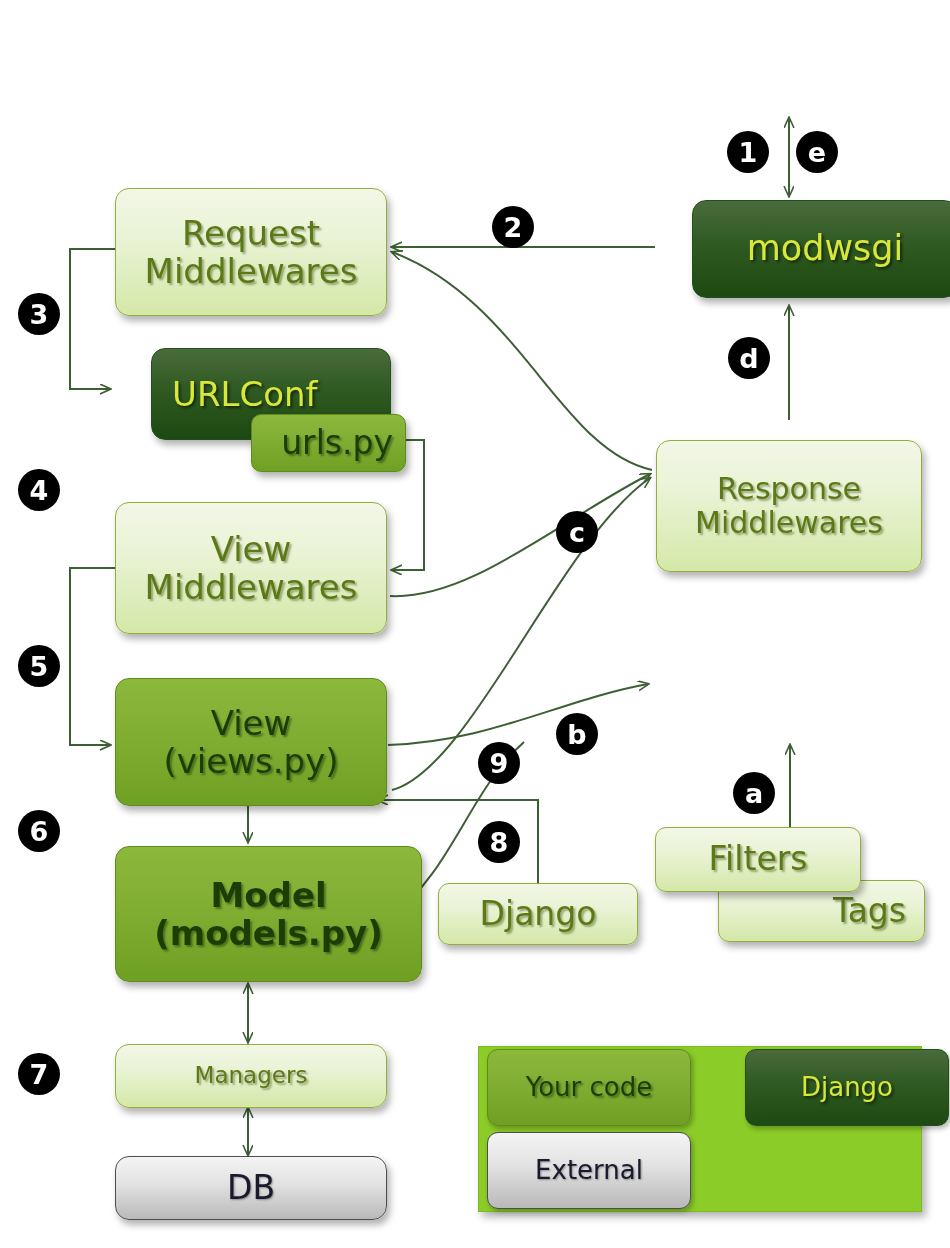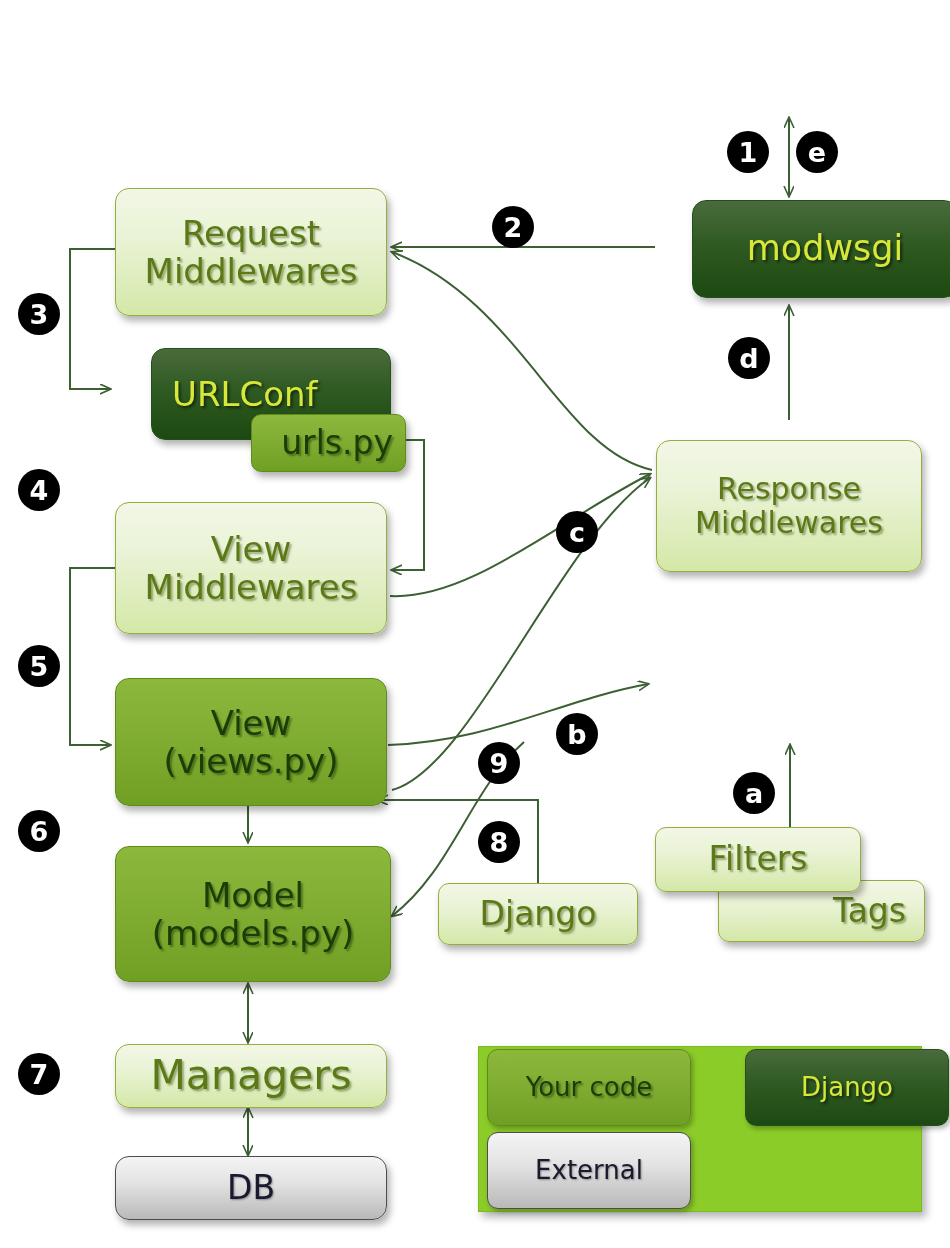--- a/index.html
+++ b/index.html
@@ -188,26 +188,26 @@
   <div class="node s-extendable" style="left:115px;top:502px;width:272px;height:132px;font-size:34px;">
     <span class="lbl">View
 Middlewares</span>
   </div>
 
   <div class="node s-yourcode" style="left:115px;top:678px;width:272px;height:128px;font-size:34px;">
     <span class="lbl">View
 (views.py)</span>
   </div>
 
-  <div class="node s-yourcode" style="left:115px;top:846px;width:276px;height:136px;font-size:34px;">
+  <div class="node s-yourcode" style="left:115px;top:846px;width:307px;height:136px;font-size:34px;font-weight:bold;">
     <span class="lbl">Model
 (models.py)</span>
   </div>
 
-  <div class="node s-extendable" style="left:115px;top:1044px;width:272px;height:64px;font-size:41px;">
+  <div class="node s-extendable" style="left:115px;top:1044px;width:272px;height:64px;font-size:23px;">
     <span class="lbl">Managers</span>
   </div>
 
   <div class="node s-external" style="left:115px;top:1156px;width:272px;height:64px;font-size:33px;border-radius:14px;">
     <span class="lbl">DB</span>
   </div>
 
   <div class="node s-extendable" style="left:656px;top:405px;width:266px;height:132px;font-size:30px;margin-top:35px;">
     <span class="lbl">Response
 Middlewares</span>

